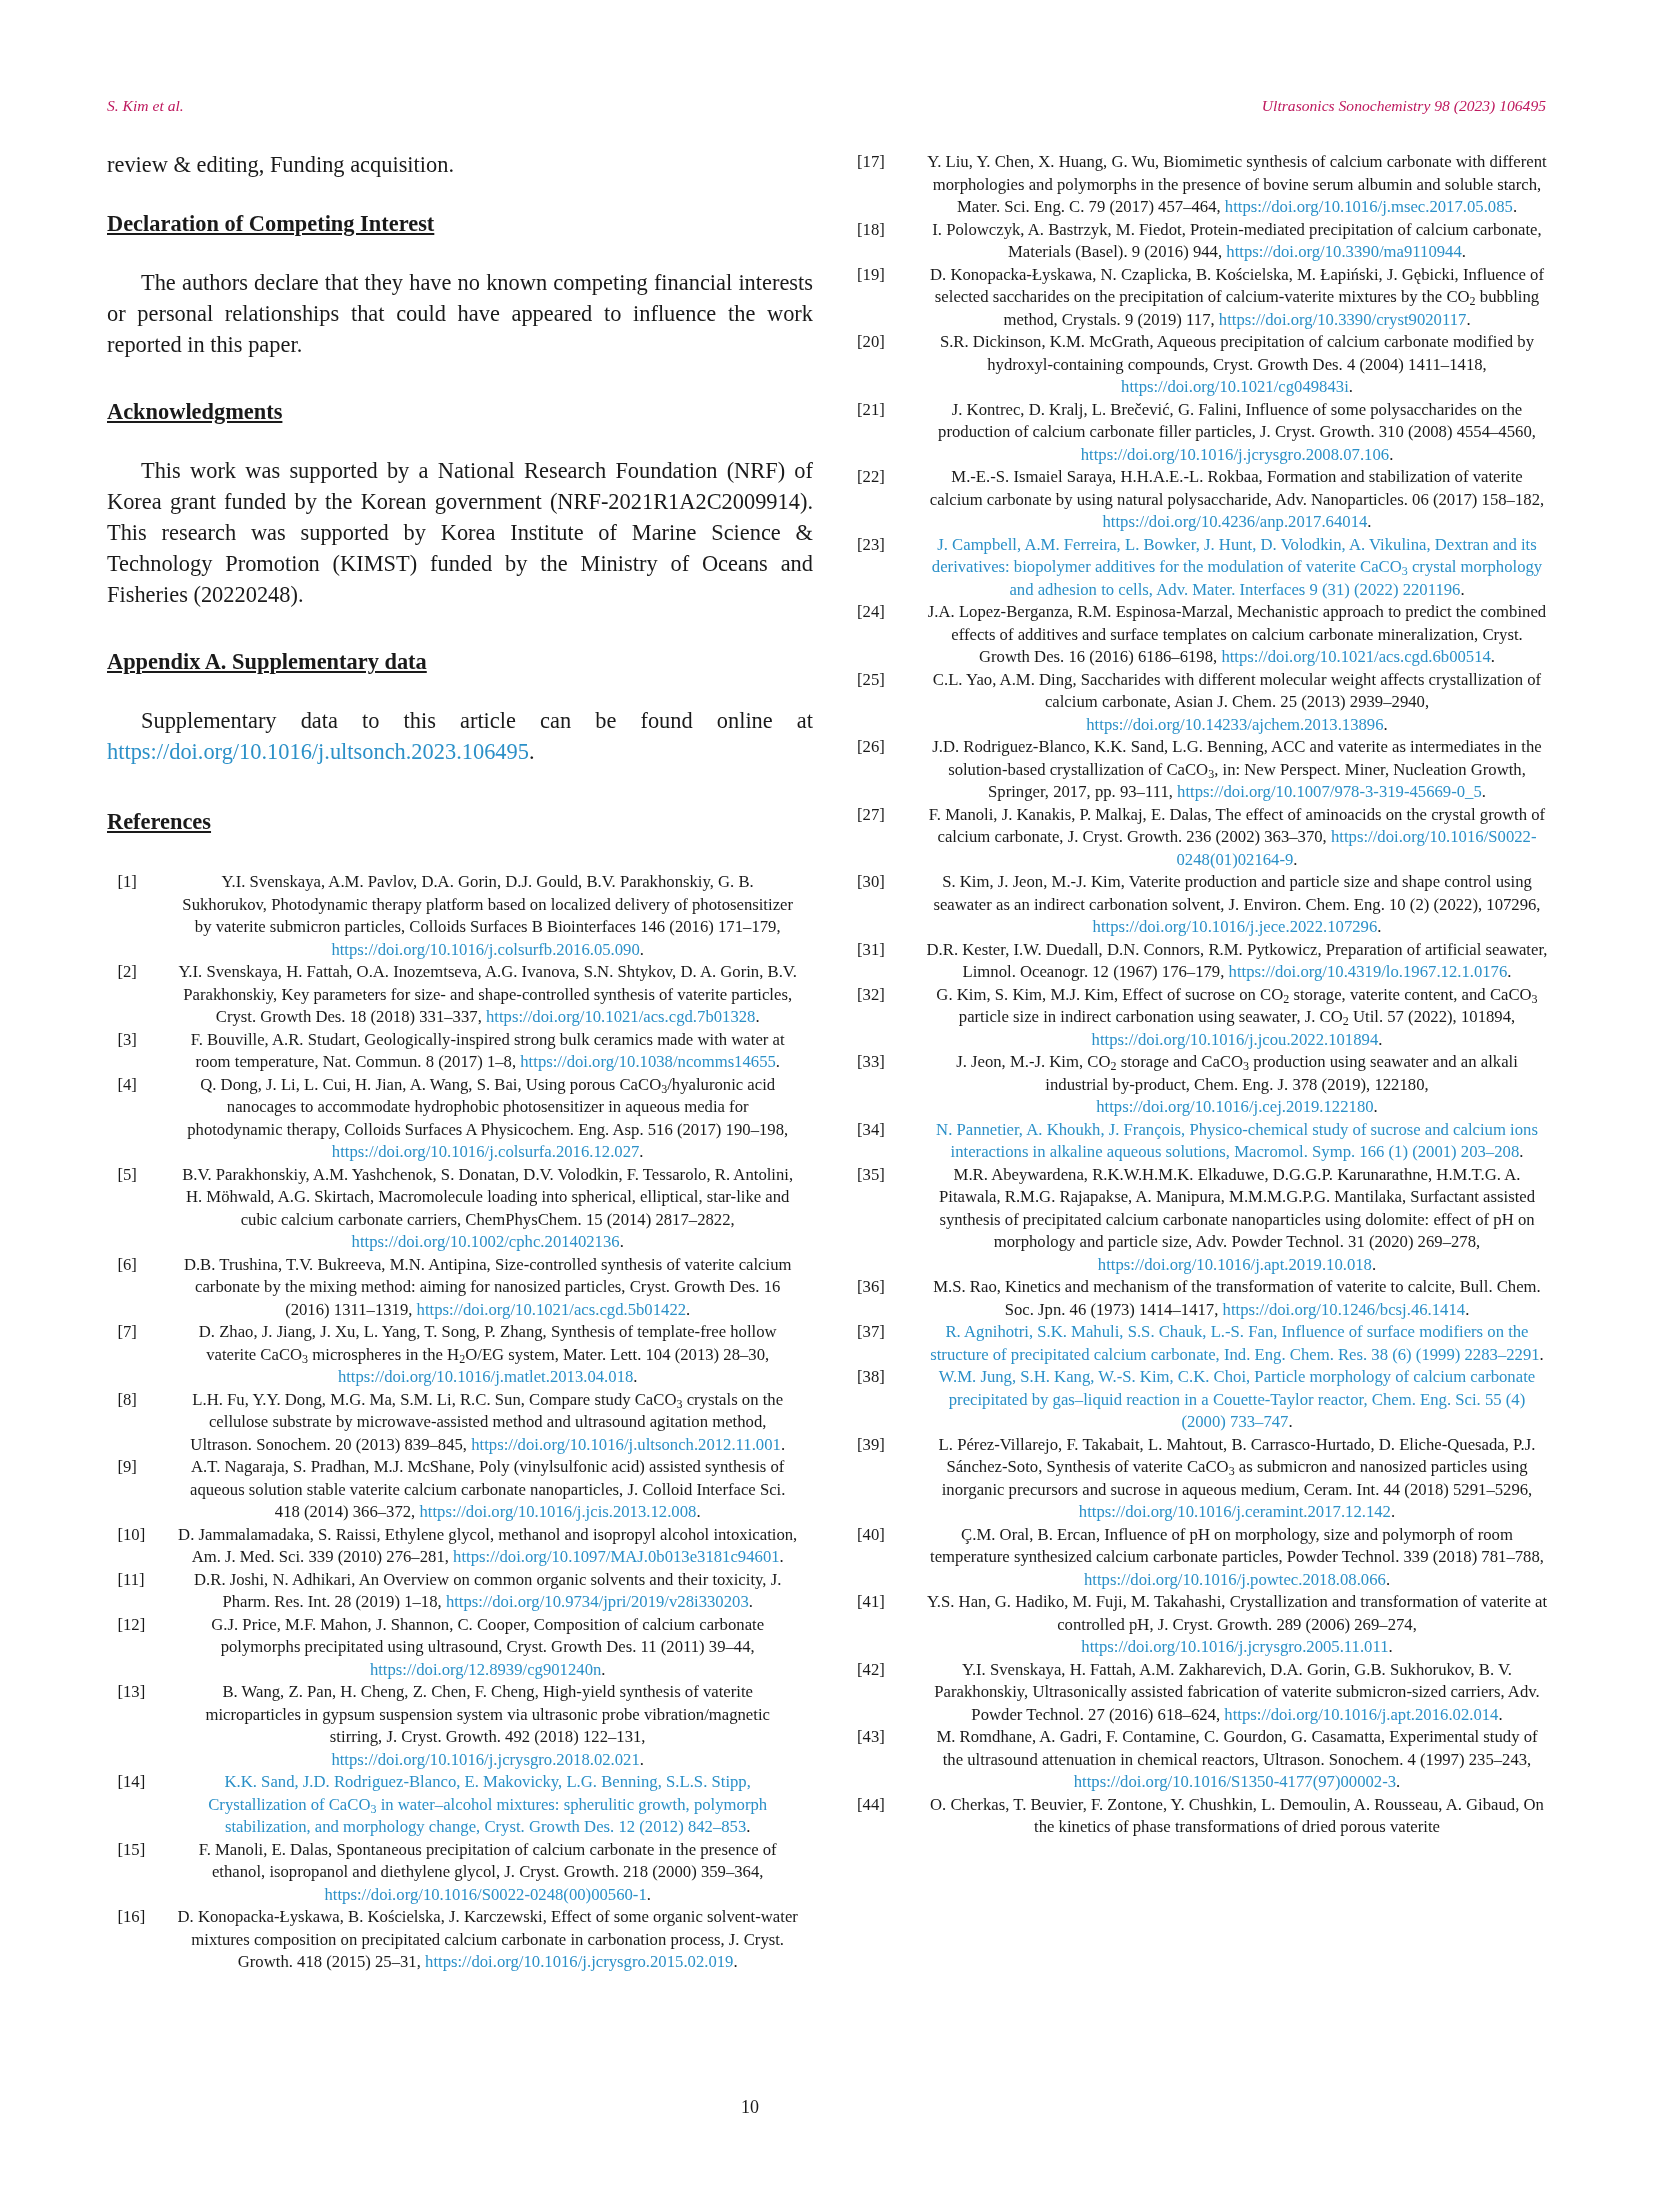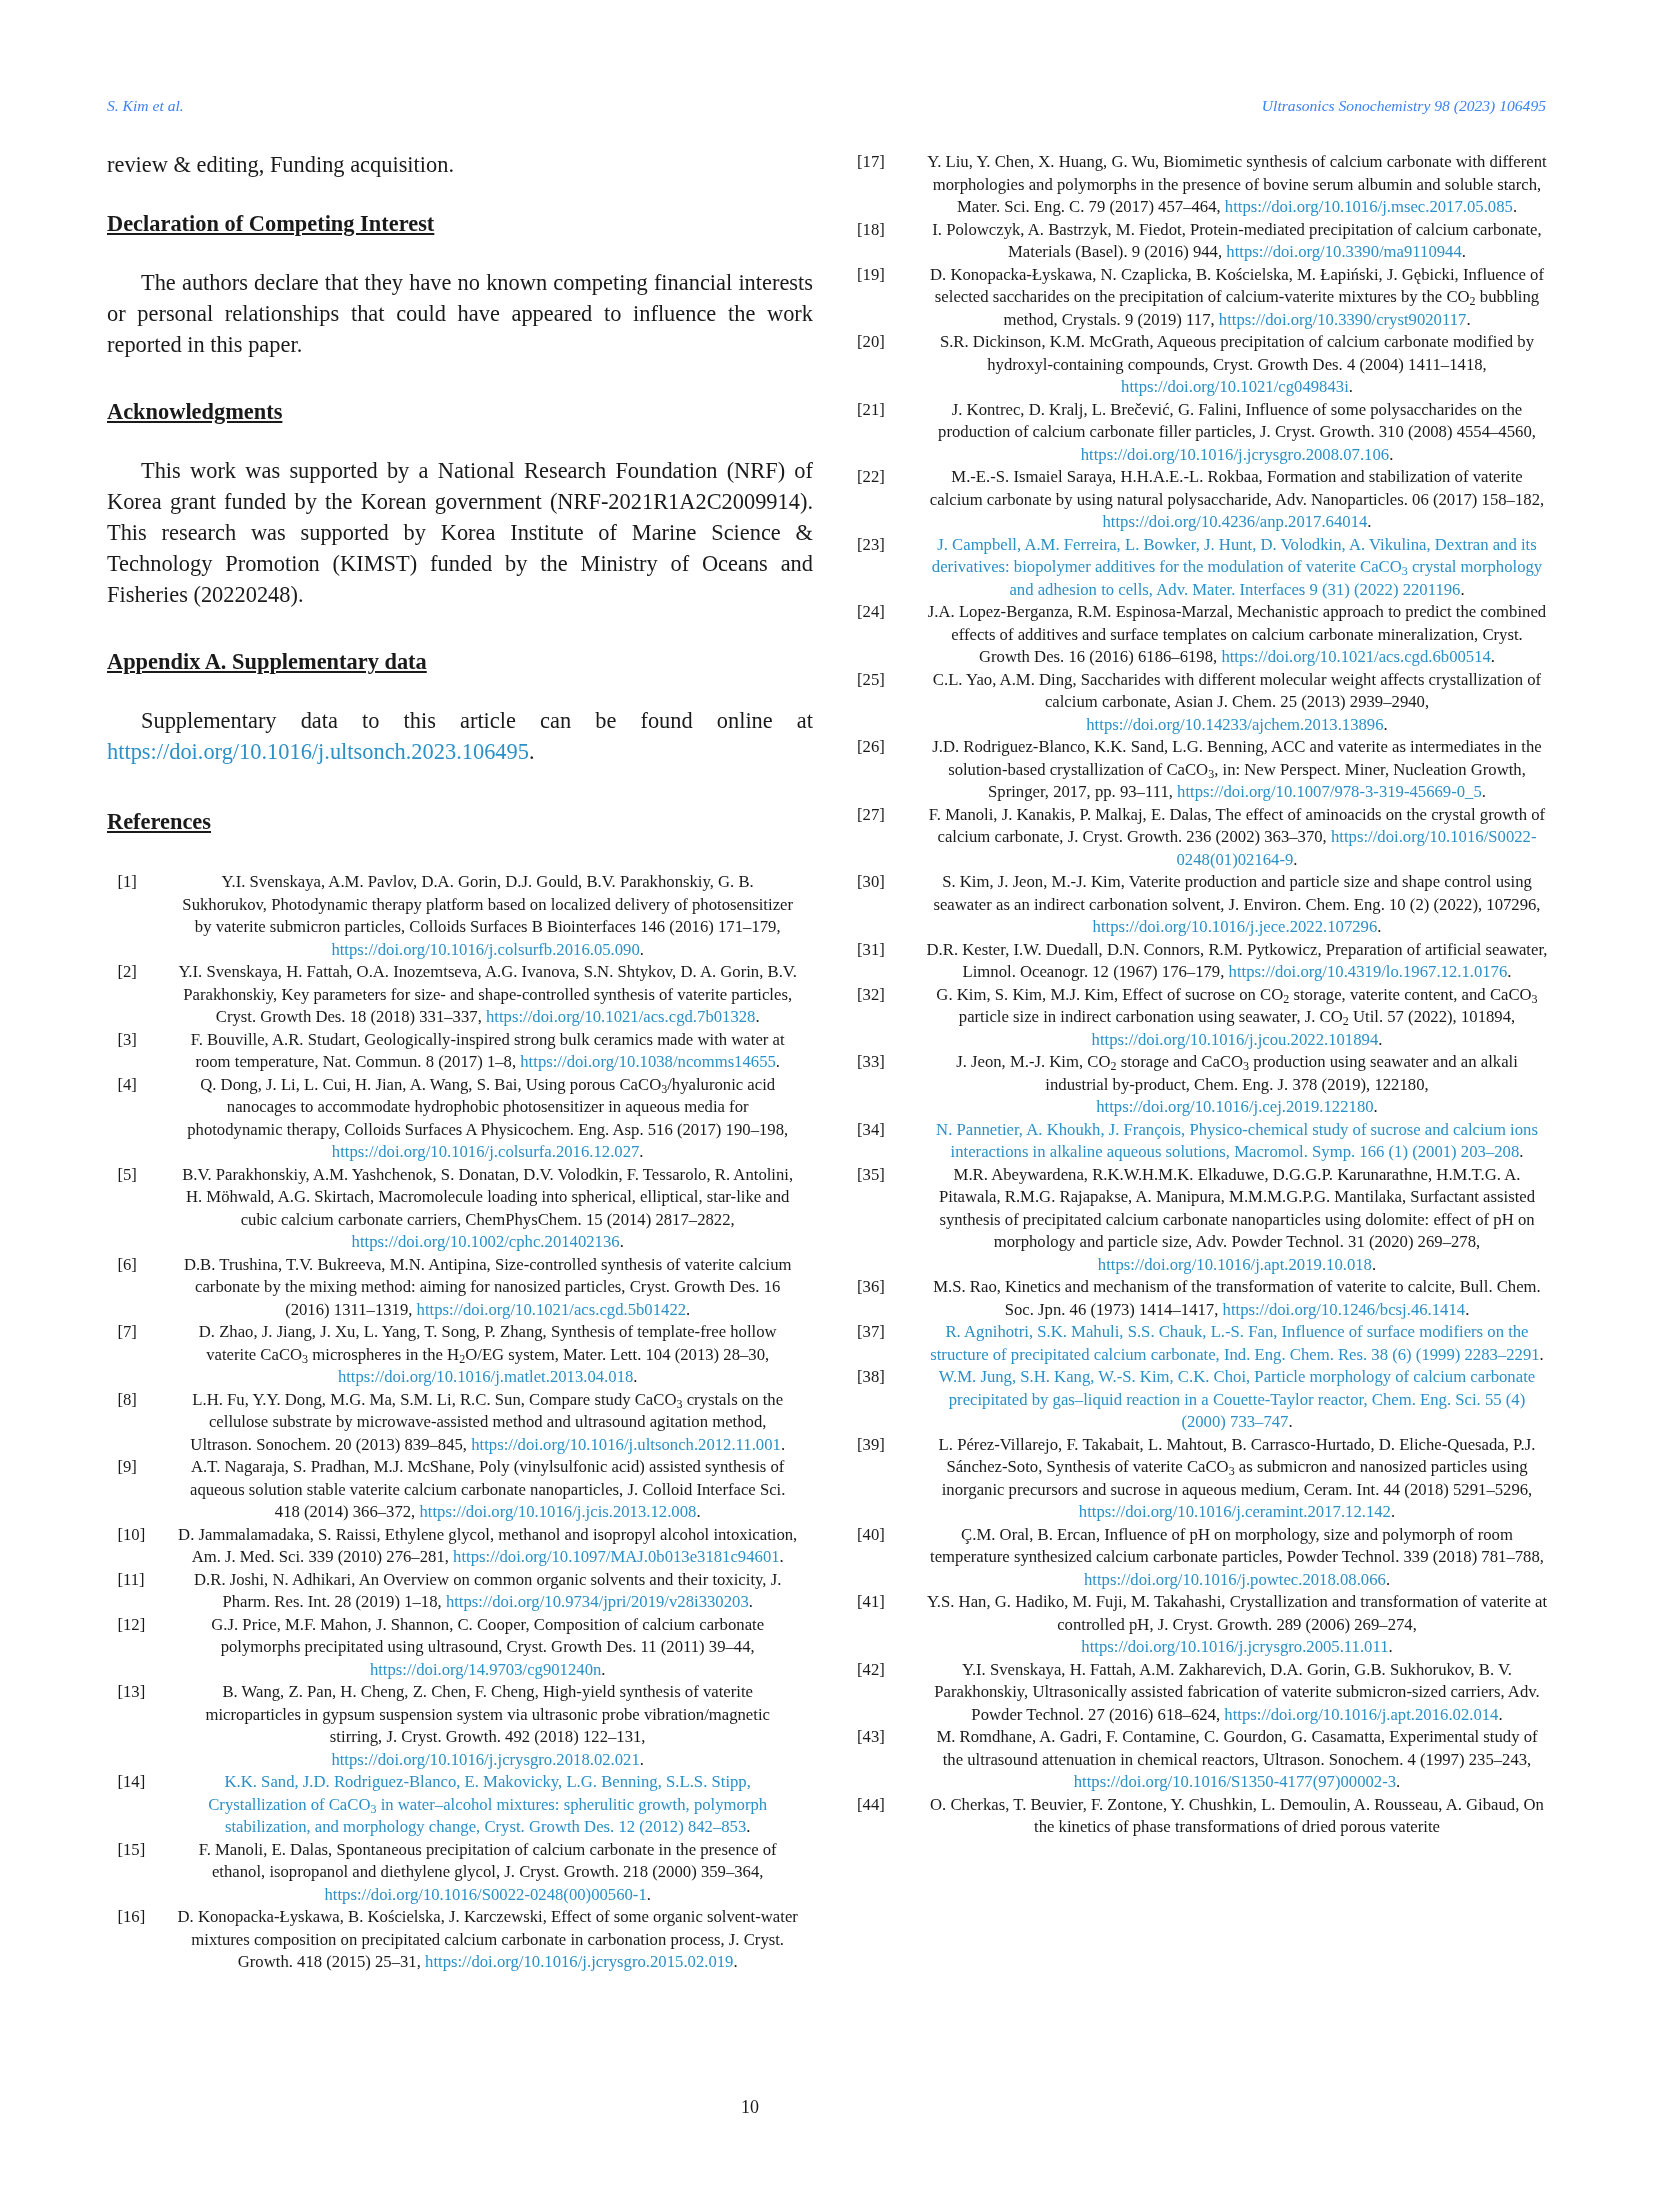--- a/index.html
+++ b/index.html
@@ -1,18 +1,18 @@
 <!DOCTYPE html>
 <html style="font-size:12px"><head>
 <meta charset="utf-8">
 <style>
   html, body { margin: 0; padding: 0; background: #ffffff; }
   body { width: 1654px; height: 2205px; position: relative; overflow: hidden;
          font-family: "Liberation Serif", "DejaVu Serif", serif; color: #1a1a1a; }
-  .running-head { position: absolute; top: 97px; font-style: italic; font-size: 15.6px; color: #3b82f6; }
+  .running-head { position: absolute; top: 97px; font-style: italic; font-size: 15.6px; color: #be185d; }
   .rh-left { left: 107px; }
   .rh-right { right: 108px; }
   .col { position: absolute; top: 149px; width: 706px; }
   .col-left { left: 107px; }
   .col-right { left: 857px; top: 151px; }
   .body-text { font-size: 22.4px; line-height: 31px; margin: 0; text-align: justify; }
   .indent { text-indent: 34px; }
   .section-head { font-size: 22.4px; font-weight: bold; margin: 36px 0 28px 0; line-height: 31px; text-decoration: underline; }
   .section-head.first { margin-top: 28px; }
   .refs-head { margin-top: 39px; margin-bottom: 34px; }
@@ -84,21 +84,21 @@
       <li class="ref">
         <span class="ref-num">[10]</span>
         <span class="ref-body">D. Jammalamadaka, S. Raissi, Ethylene glycol, methanol and isopropyl alcohol intoxication, Am. J. Med. Sci. 339 (2010) 276–281, <a class="link">https://doi.org/10.1097/MAJ.0b013e3181c94601</a>.</span>
       </li>
       <li class="ref">
         <span class="ref-num">[11]</span>
         <span class="ref-body">D.R. Joshi, N. Adhikari, An Overview on common organic solvents and their toxicity, J. Pharm. Res. Int. 28 (2019) 1–18, <a class="link">https://doi.org/10.9734/jpri/2019/v28i330203</a>.</span>
       </li>
       <li class="ref">
         <span class="ref-num">[12]</span>
-        <span class="ref-body">G.J. Price, M.F. Mahon, J. Shannon, C. Cooper, Composition of calcium carbonate polymorphs precipitated using ultrasound, Cryst. Growth Des. 11 (2011) 39–44, <a class="link">https://doi.org/14.9703/cg901240n</a>.</span>
+        <span class="ref-body">G.J. Price, M.F. Mahon, J. Shannon, C. Cooper, Composition of calcium carbonate polymorphs precipitated using ultrasound, Cryst. Growth Des. 11 (2011) 39–44, <a class="link">https://doi.org/12.8939/cg901240n</a>.</span>
       </li>
       <li class="ref">
         <span class="ref-num">[13]</span>
         <span class="ref-body">B. Wang, Z. Pan, H. Cheng, Z. Chen, F. Cheng, High-yield synthesis of vaterite microparticles in gypsum suspension system via ultrasonic probe vibration/magnetic stirring, J. Cryst. Growth. 492 (2018) 122–131, <a class="link">https://doi.org/10.1016/j.jcrysgro.2018.02.021</a>.</span>
       </li>
       <li class="ref">
         <span class="ref-num">[14]</span>
         <span class="ref-body"><a class="link">K.K. Sand, J.D. Rodriguez-Blanco, E. Makovicky, L.G. Benning, S.L.S. Stipp, Crystallization of CaCO</a><sub class="link">3</sub><a class="link"> in water–alcohol mixtures: spherulitic growth, polymorph stabilization, and morphology change, Cryst. Growth Des. 12 (2012) 842–853</a>.</span>
       </li>
       <li class="ref">

